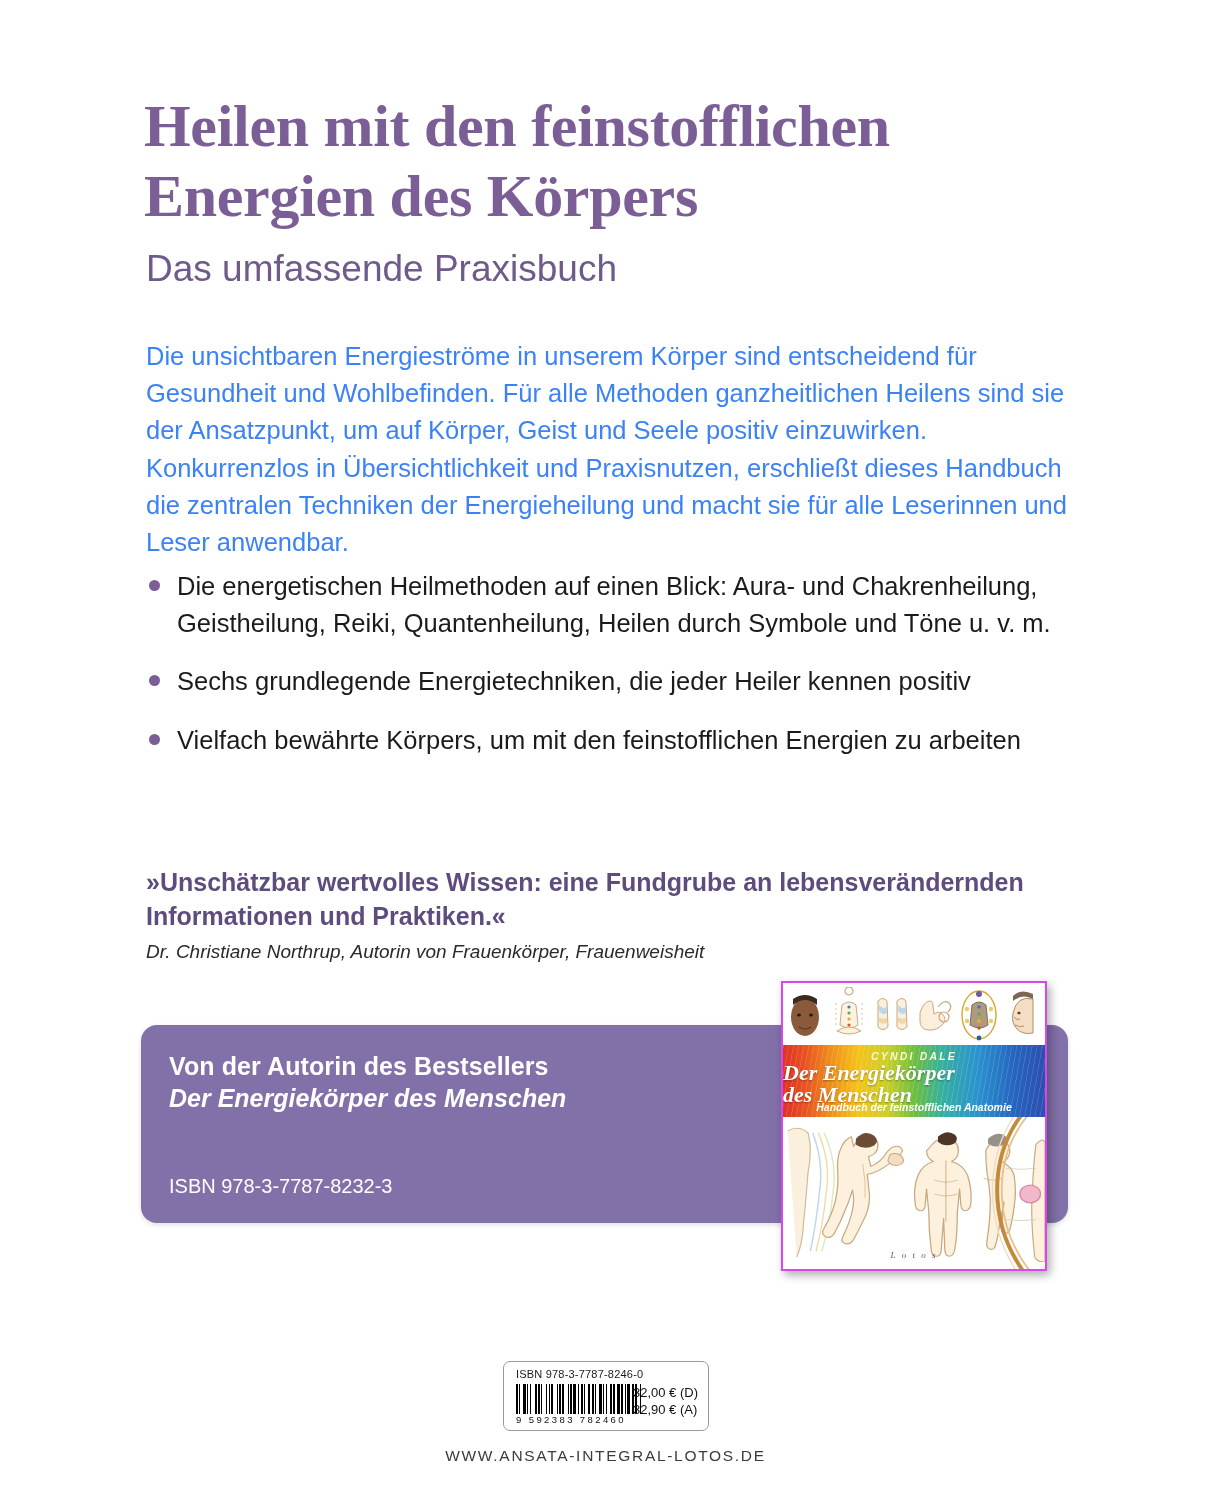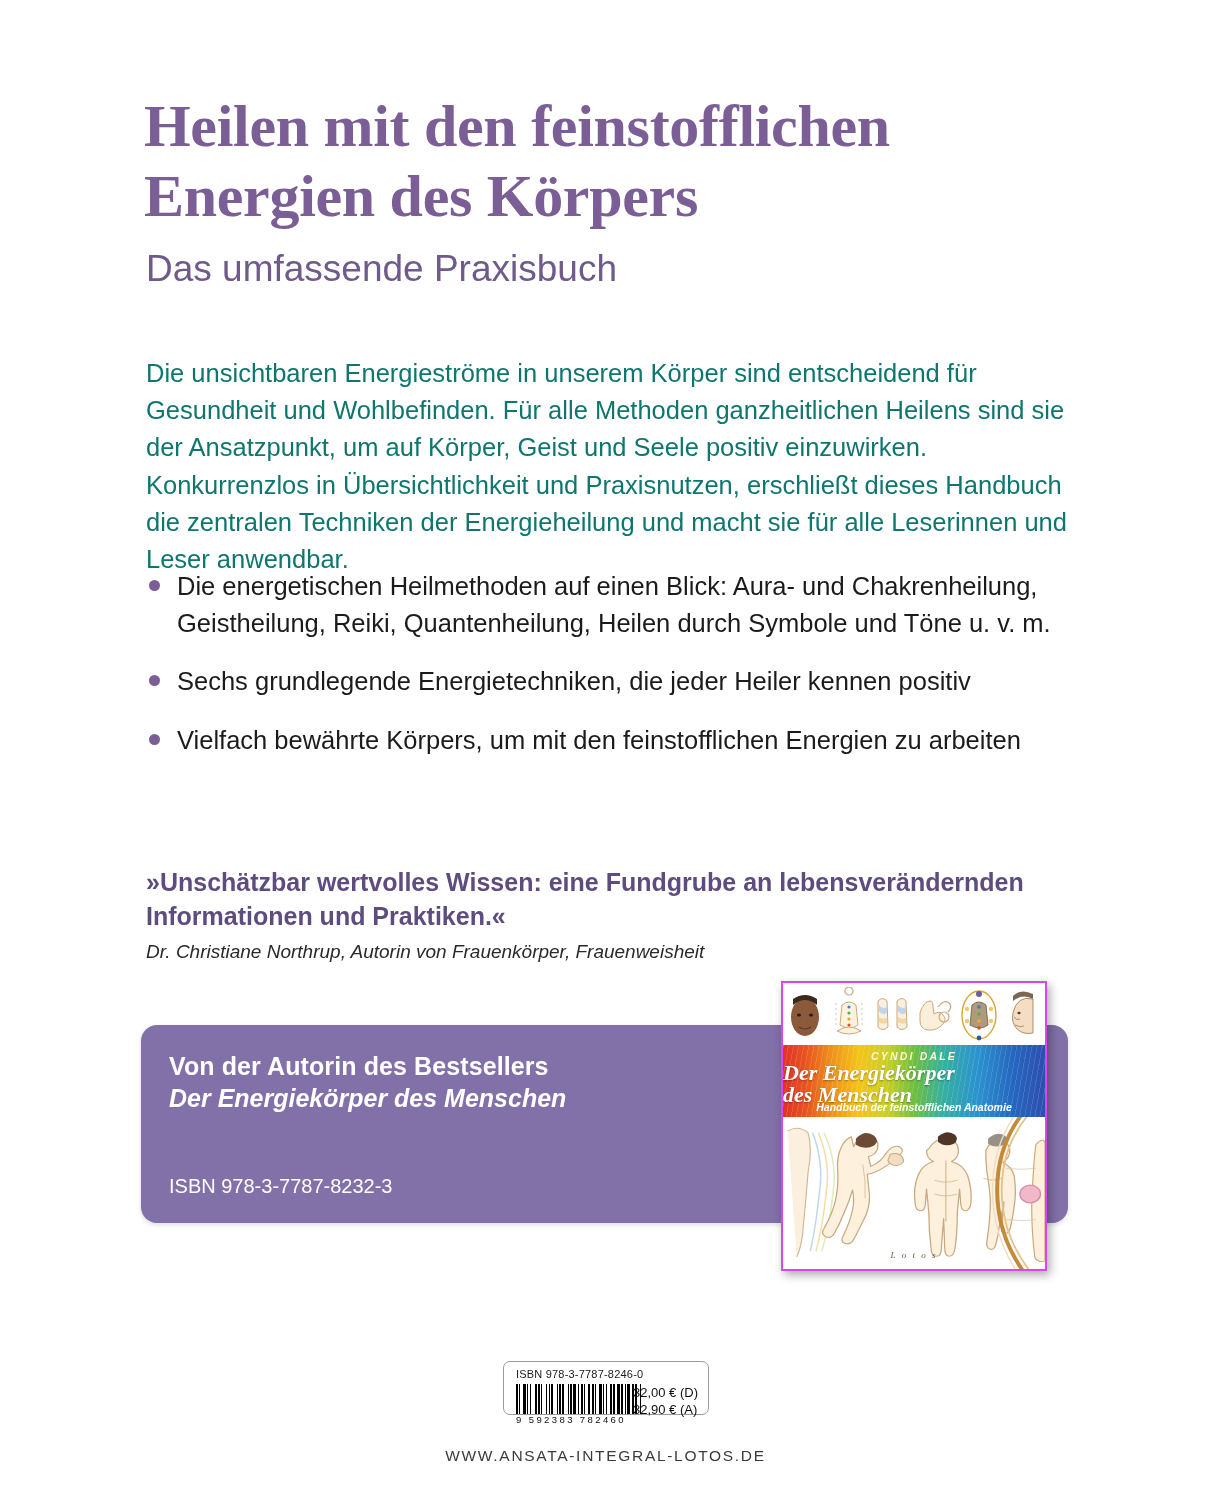--- a/index.html
+++ b/index.html
@@ -47,22 +47,21 @@
   }
 
   
   .blurb {
     position: absolute;
     left: 146px;
     top: 338px;
     width: 945px;
     font-size: 25.5px;
     line-height: 1.46;
-    color: #0f766e;
-    margin-top: 17px;
+    color: #3b82f6;
   }
 
   
   .bullets {
     position: absolute;
     left: 146px;
     top: 568px;
     width: 945px;
   }
   .bullet-item {
@@ -248,21 +247,21 @@
     letter-spacing: 2px;
     color: #6a5a44;
   }
 
   
   .barcode-box {
     position: absolute;
     left: 503px;
     top: 1361px;
     width: 206px;
-    height: 54px;
+    height: 70px;
     background: #ffffff;
     border: 1px solid #9a9a9a;
     border-radius: 7px;
     box-sizing: border-box;
   }
   .bc-isbn {
     position: absolute;
     left: 12px;
     top: 6px;
     font-size: 11px;

